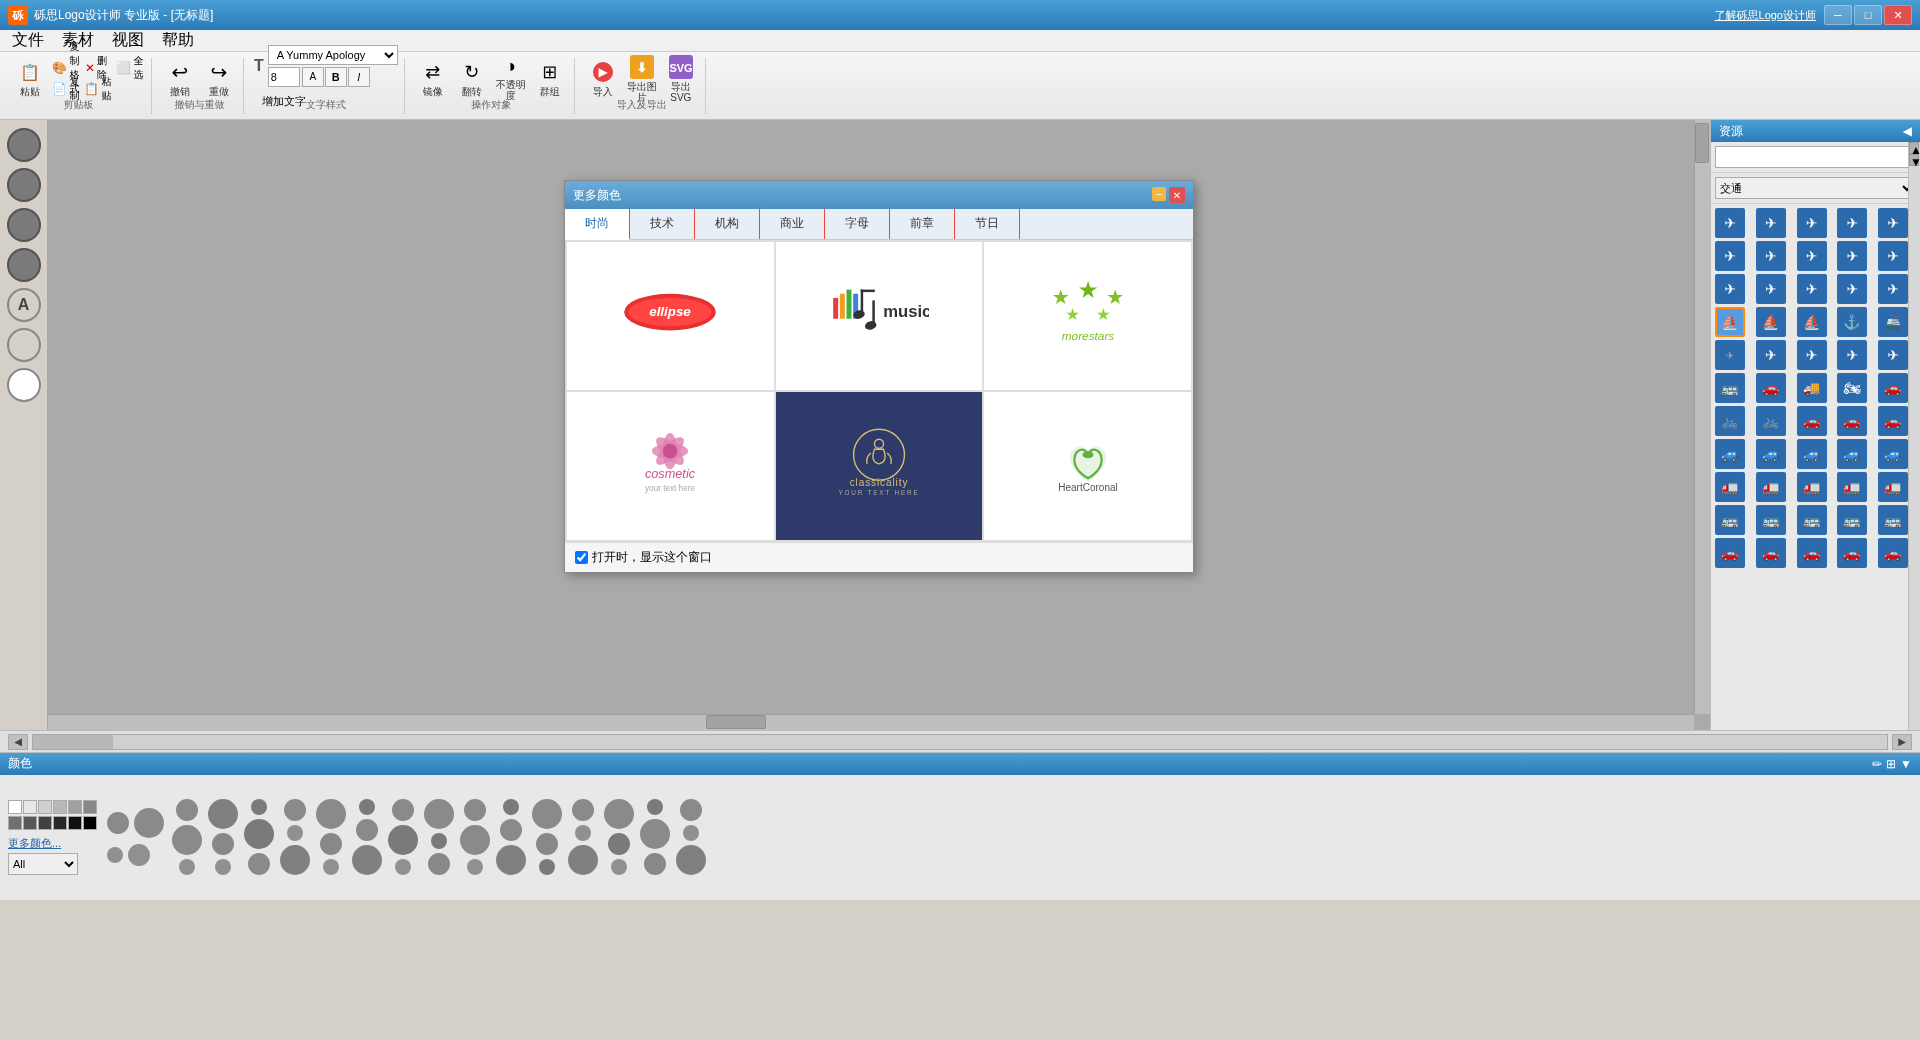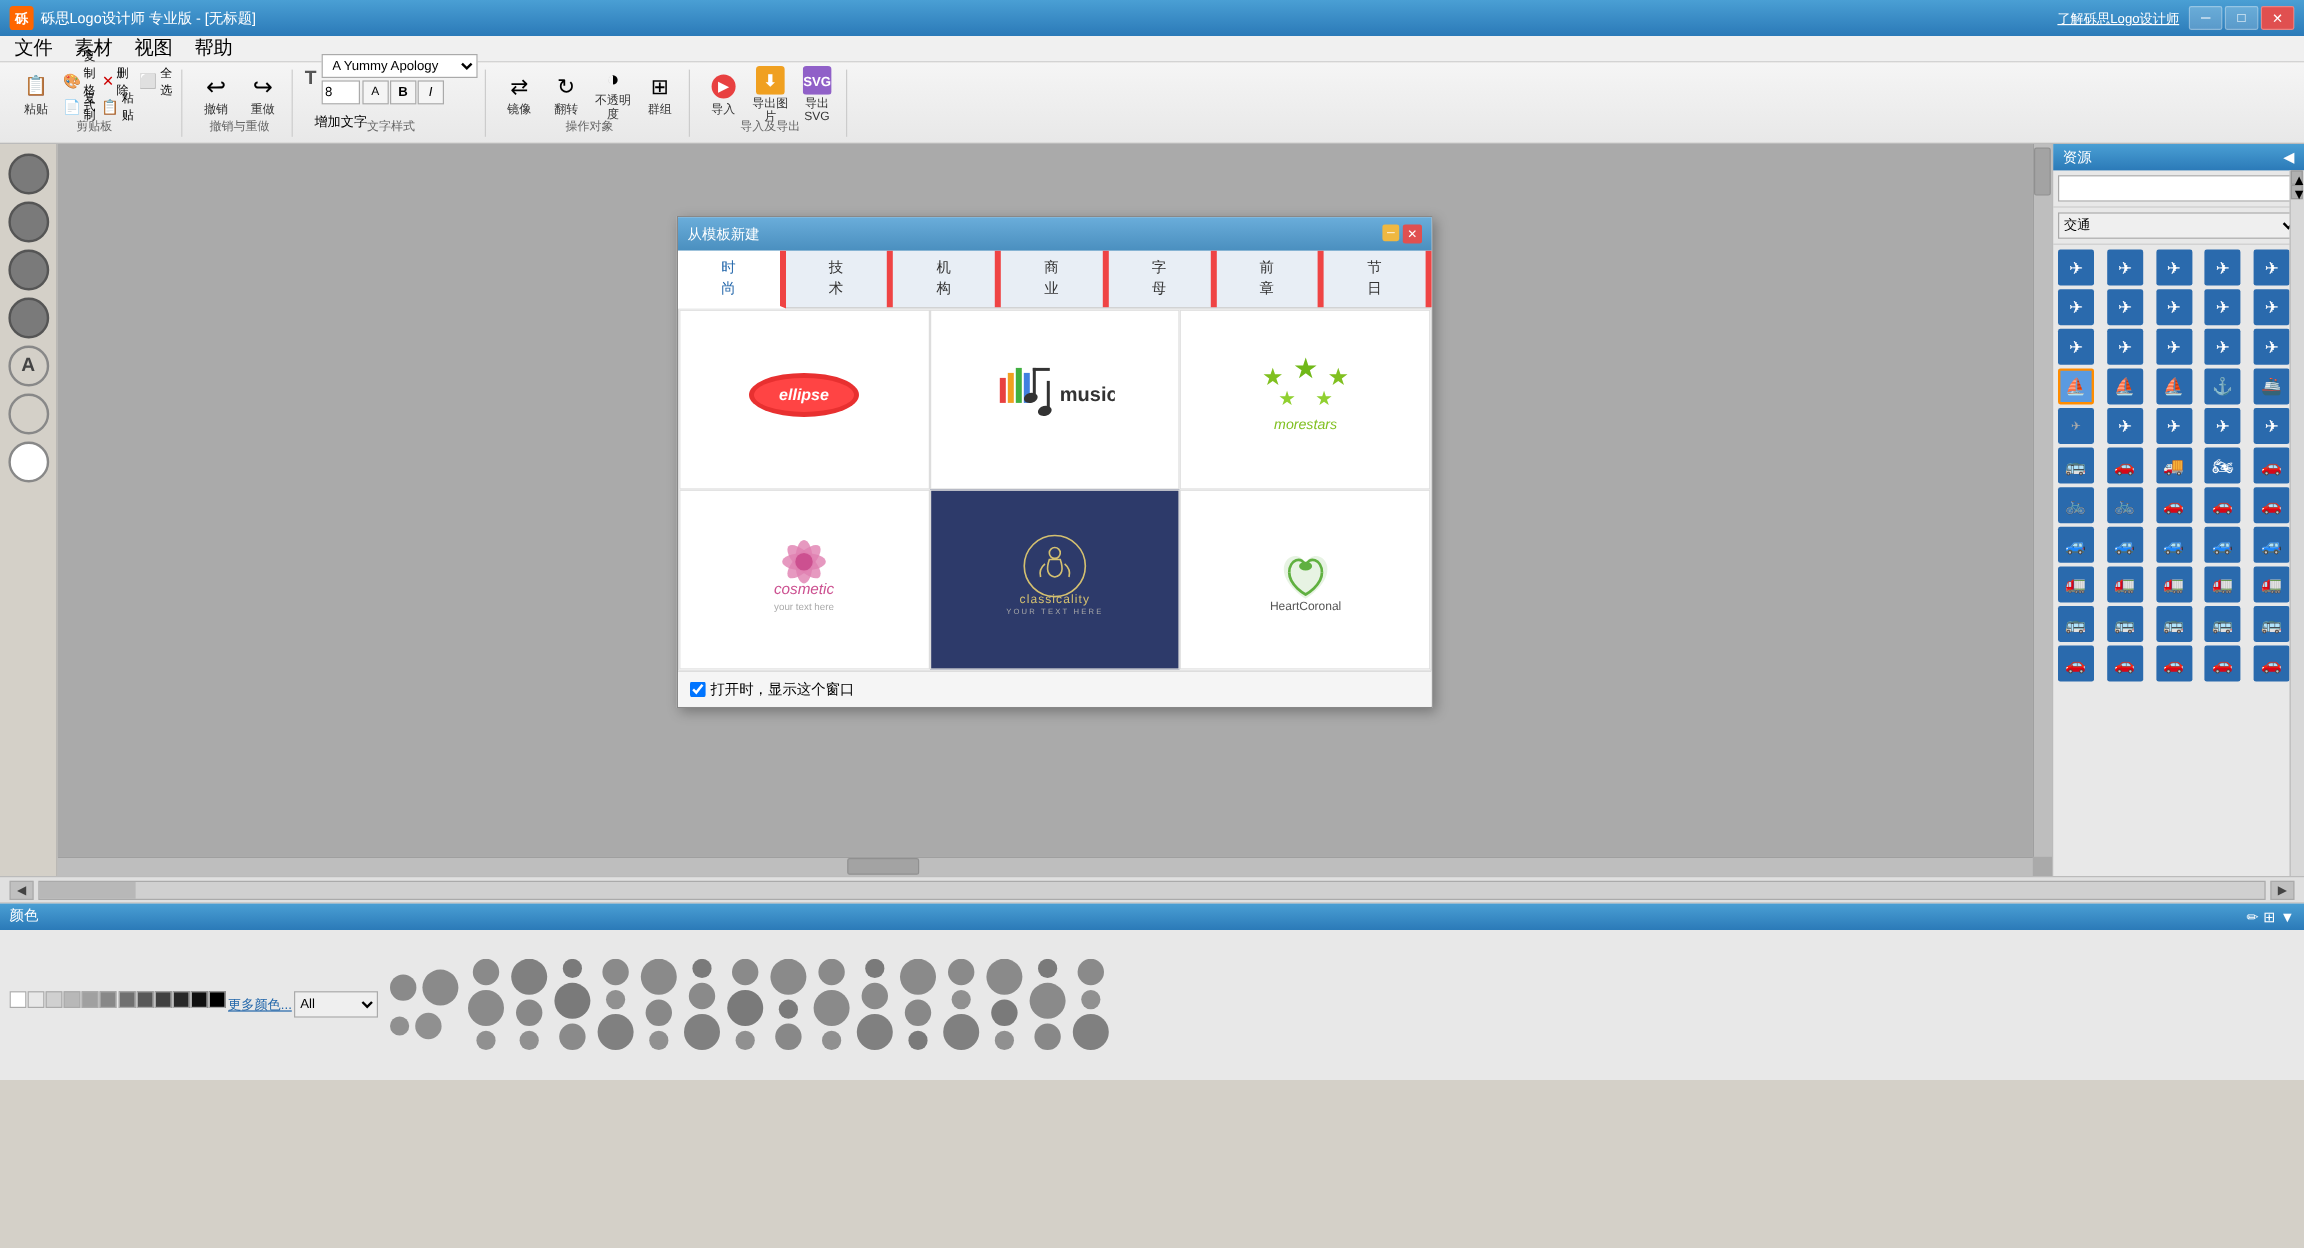--- a/index.html
+++ b/index.html
@@ -240,25 +240,25 @@
       cursor: pointer;
       font-size: 10px;
       color: white;
     }
     #template-tabs {
       display: flex;
       background: #e8eef5;
       border-bottom: 1px solid #ccc;
     }
     .template-tab {
-      padding: 6px 36px;
+      padding: 6px 20px;
       cursor: pointer;
       font-size: 12px;
       color: #333;
-      border-right: 5px solid #ef4444;
+      border-right: 1px solid #ef4444;
     }
     .template-tab.active {
       background: white;
       border-bottom: 2px solid white;
       margin-bottom: -1px;
       color: #2266aa;
     }
     #template-content {
       display: grid;
       grid-template-columns: repeat(3, 1fr);
@@ -476,21 +476,21 @@
     <div class="tool-btn" style="background:#d4d0c8; border:2px solid #888; border-radius:50%; width:34px; height:34px;"></div>
     <div class="tool-btn" style="background:white; border:2px solid #888; border-radius:50%; width:34px; height:34px;"></div>
   </div>
 
   <div id="canvas-area" style="flex:1; background:#c8c8c8; position:relative; overflow:hidden;">
 
     <div id="dialog-overlay">
       <div id="template-dialog">
 
         <div id="template-dialog-title">
-          <span>从模板新建</span>
+          <span>更多颜色</span>
           <div style="display:flex; gap:3px;">
             <div style="width:14px;height:14px; background:#f0b840; border-radius:2px; cursor:pointer; display:flex; align-items:center; justify-content:center; font-size:9px;">─</div>
             <div id="template-dialog-close">✕</div>
           </div>
         </div>
 
         <div id="template-tabs">
           <div class="template-tab active">时尚</div>
           <div class="template-tab">技术</div>
           <div class="template-tab">机构</div>
@@ -723,21 +723,21 @@
   <div style="height:22px; background:linear-gradient(to bottom,#4a9fd4,#2b7ab8); color:white; display:flex; align-items:center; padding:0 8px; font-size:12px; justify-content:space-between;">
     <span>颜色</span>
     <div style="display:flex; gap:4px;">
       <span style="cursor:pointer;">✏</span>
       <span style="cursor:pointer;">⊞</span>
       <span style="cursor:pointer;">▼</span>
     </div>
   </div>
   <div style="display:flex; align-items:center; padding:6px 8px; gap:10px; height:126px;">
 
-    <div style="display:flex; flex-direction:row; gap:2px;">
+    <div style="display:flex; flex-direction:column; gap:2px;">
       <div style="display:grid; grid-template-columns:repeat(6,14px); gap:1px;">
         <div style="width:14px;height:14px;background:#ffffff;border:1px solid #aaa;cursor:pointer;"></div>
         <div style="width:14px;height:14px;background:#e8e8e8;border:1px solid #aaa;cursor:pointer;"></div>
         <div style="width:14px;height:14px;background:#d0d0d0;border:1px solid #aaa;cursor:pointer;"></div>
         <div style="width:14px;height:14px;background:#b8b8b8;border:1px solid #aaa;cursor:pointer;"></div>
         <div style="width:14px;height:14px;background:#a0a0a0;border:1px solid #aaa;cursor:pointer;"></div>
         <div style="width:14px;height:14px;background:#888;border:1px solid #aaa;cursor:pointer;"></div>
       </div>
       <div style="display:grid; grid-template-columns:repeat(6,14px); gap:1px;">
         <div style="width:14px;height:14px;background:#707070;border:1px solid #aaa;cursor:pointer;"></div>

